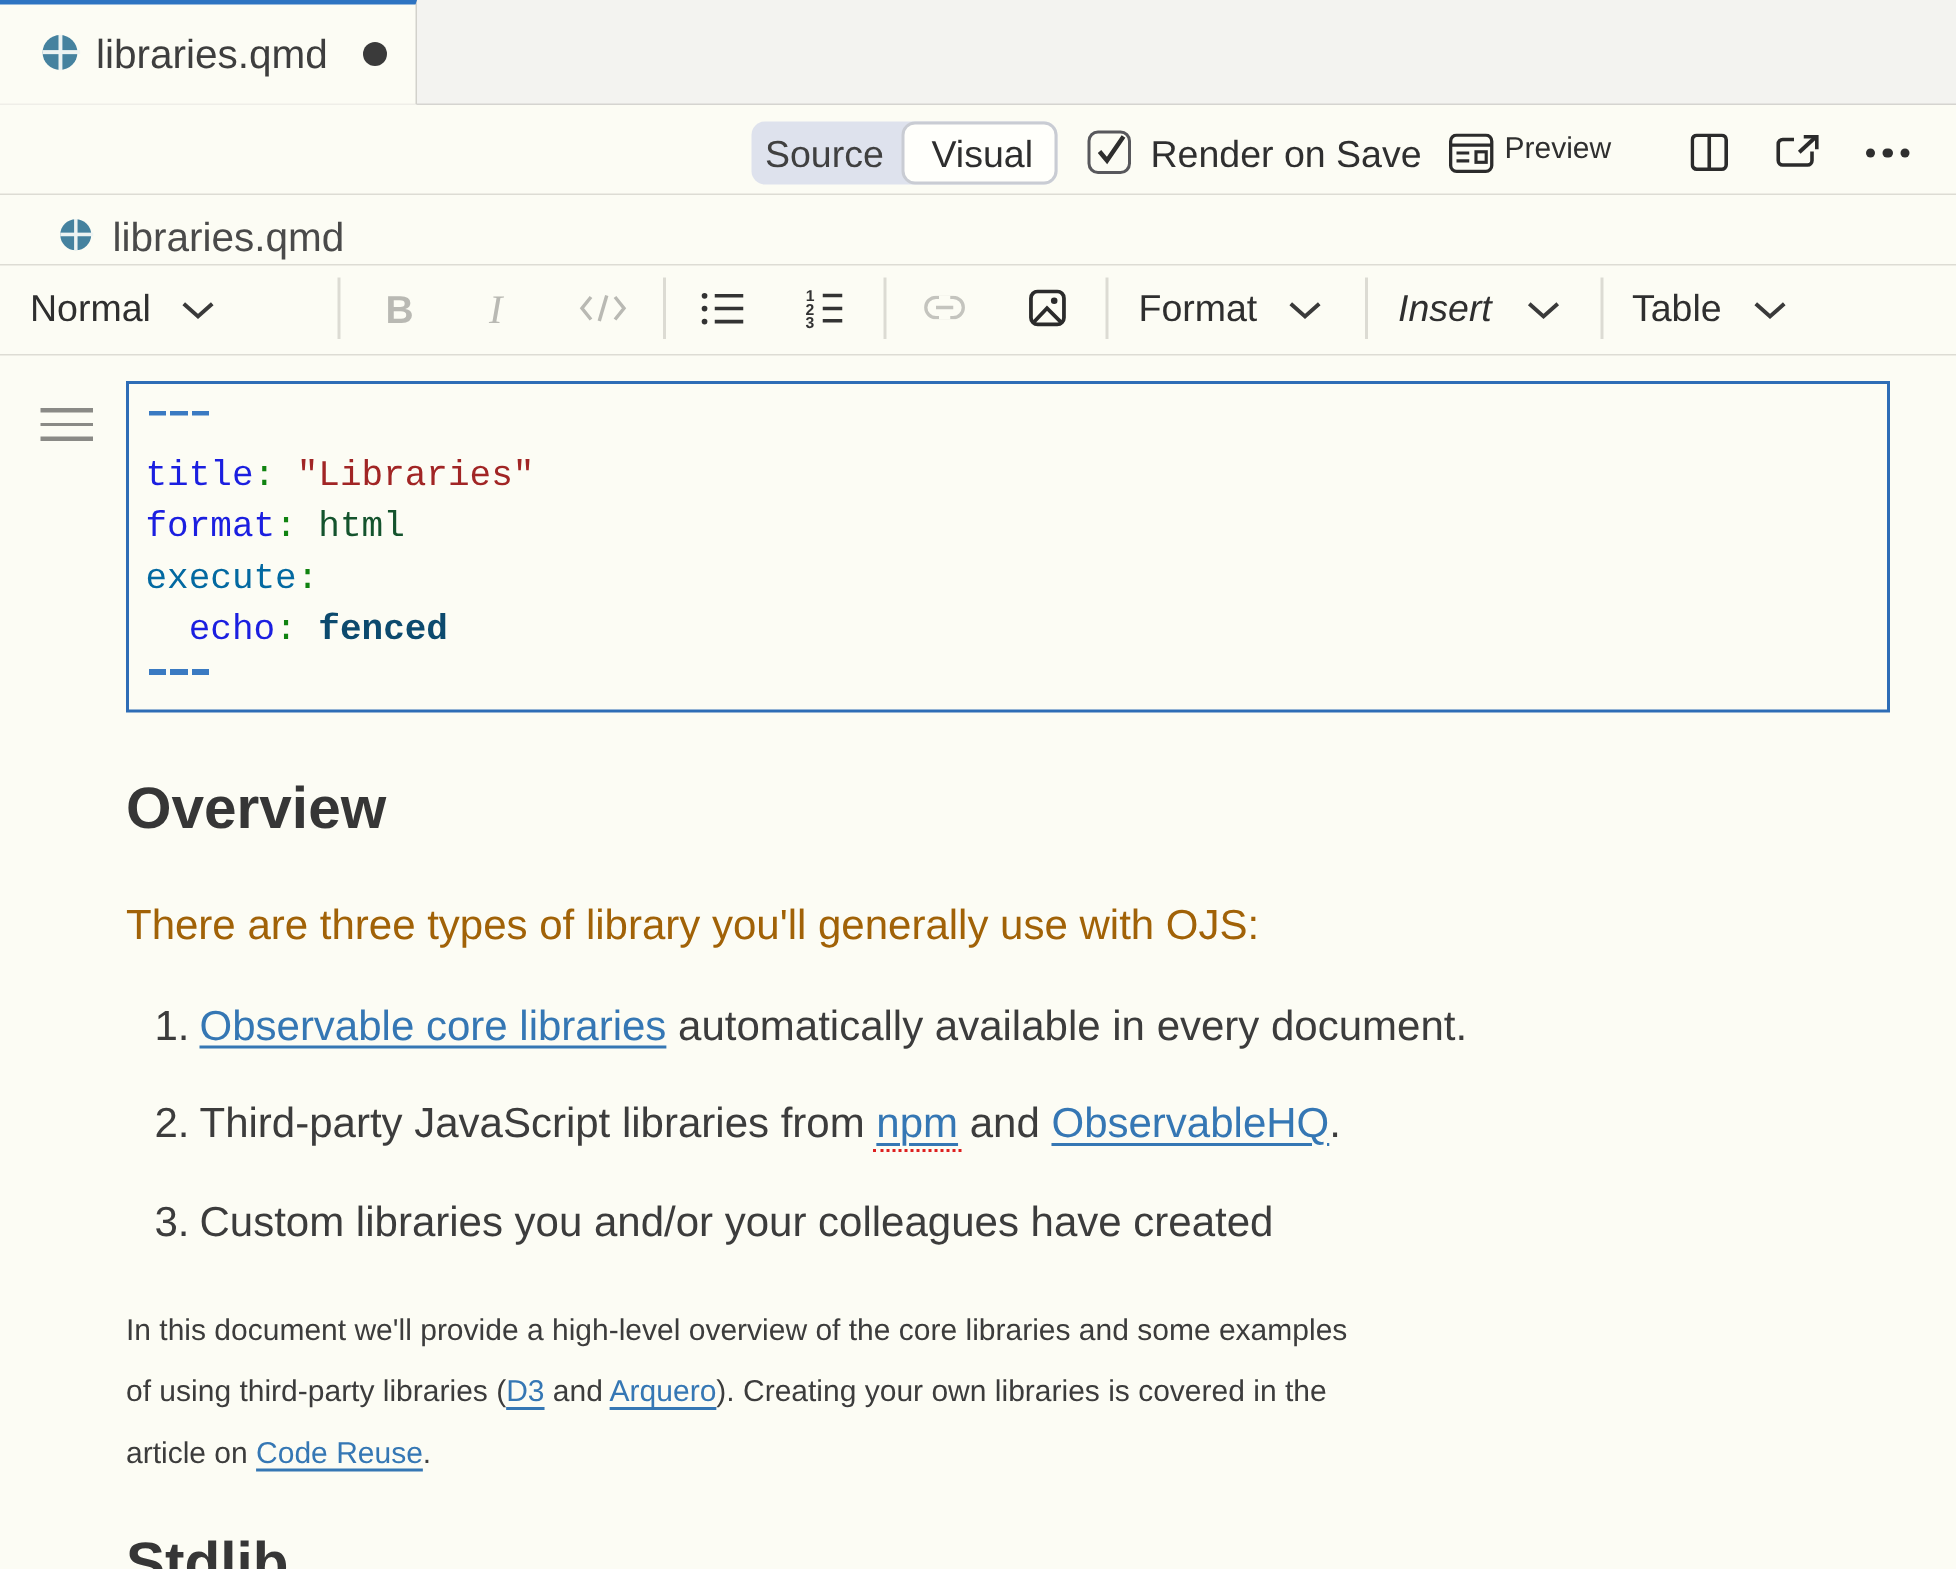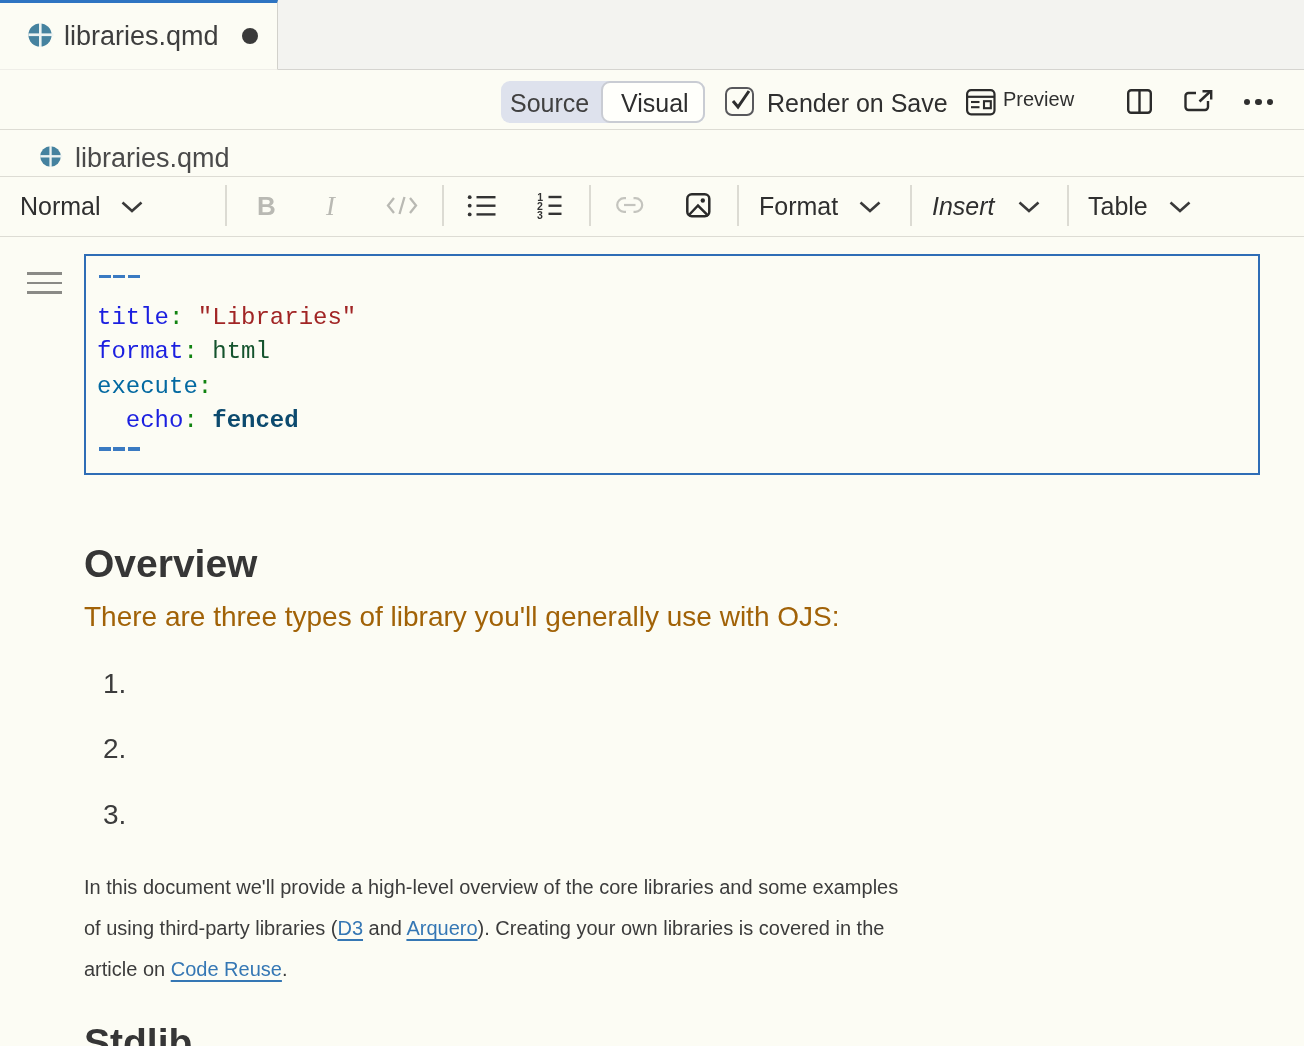--- a/index.html
+++ b/index.html
@@ -139,27 +139,30 @@
   <div class="abs" style="left:27px;top:291.4px;width:35px;height:2.6px;background:#8a8a86;"></div>
 
   <div class="abs" style="left:84px;top:254px;width:1176px;height:221px;border:2px solid #2e6db6;box-sizing:border-box;
        font-family:'Liberation Mono',monospace;font-size:24px;line-height:34.5px;padding:10px 0 0 11px;white-space:pre;"><span class="d3"></span>
 <span style="color:#1b1fe0;">title</span><span style="color:#108310;">:</span> <span style="color:#a12525;">"Libraries"</span>
 <span style="color:#1b1fe0;">format</span><span style="color:#108310;">:</span> <span style="color:#14532d;">html</span>
 <span style="color:#0369a1;">execute</span><span style="color:#108310;">:</span>
   <span style="color:#1b1fe0;">echo</span><span style="color:#108310;">:</span> <span style="color:#0c4a6e;font-weight:bold;">fenced</span>
 <span class="d3"></span></div>
 
-  <div class="abs" style="left:84px;top:519.5px;font-size:39px;line-height:39px;font-weight:bold;color:#363636;margin-top:24px;">Overview</div>
+  <div class="abs" style="left:84px;top:519.5px;font-size:39px;line-height:39px;font-weight:bold;color:#363636;">Overview</div>
 
   <div class="abs" style="left:84px;top:596.9px;font-size:28px;line-height:40px;color:#a16207;">There are three types of library you'll generally use with OJS:</div>
 
   <div class="abs" style="left:103px;top:664px;font-size:28px;line-height:40px;color:#3c3c3c;">1.</div>
+  <div class="abs" style="left:133px;top:664px;font-size:28px;line-height:40px;color:#3c3c3c;"><a class="lnk">Observable core libraries</a> automatically available in every document.</div>
   <div class="abs" style="left:103px;top:728.5px;font-size:28px;line-height:40px;color:#3c3c3c;">2.</div>
+  <div class="abs" style="left:133px;top:728.5px;font-size:28px;line-height:40px;color:#3c3c3c;">Third-party JavaScript libraries from <span class="npm"><a class="lnk">npm</a></span> and <a class="lnk">ObservableHQ</a>.</div>
   <div class="abs" style="left:103px;top:794.5px;font-size:28px;line-height:40px;color:#3c3c3c;">3.</div>
+  <div class="abs" style="left:133px;top:794.5px;font-size:28px;line-height:40px;color:#3c3c3c;">Custom libraries you and/or your colleagues have created</div>
 
   <div class="abs" style="left:84px;top:867px;font-size:20px;line-height:41px;color:#3c3c3c;">In this document we'll provide a high-level overview of the core libraries and some examples<br>of using third-party libraries (<a class="lnk">D3</a> and <a class="lnk">Arquero</a>). Creating your own libraries is covered in the<br>article on <a class="lnk">Code Reuse</a>.</div>
 
   <div class="abs" style="left:84px;top:1023.4px;font-size:39px;line-height:39px;font-weight:bold;color:#363636;">Stdlib</div>
 
 </div>
 <style>
   .lnk{color:#3577b4;text-decoration:underline;text-decoration-thickness:2px;text-underline-offset:4px;}
   .d3{display:inline-block;width:42px;height:3.3px;margin-left:2px;vertical-align:10.9px;
       background:repeating-linear-gradient(90deg,#3a7ac2 0 11.8px,rgba(0,0,0,0) 11.8px 14.4px);}

